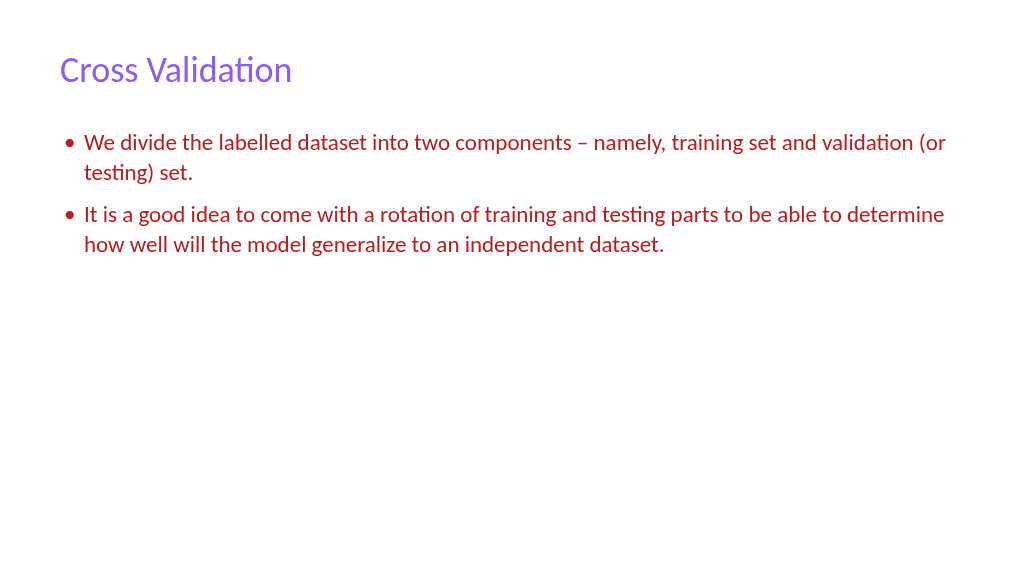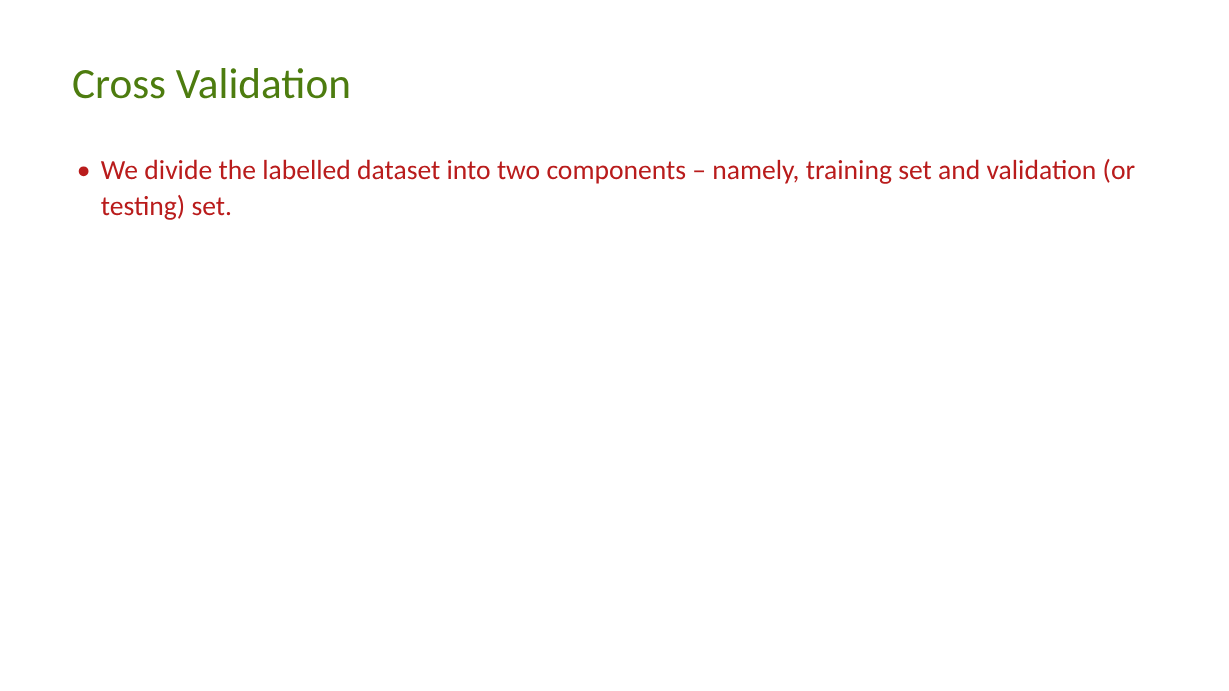--- a/index.html
+++ b/index.html
@@ -11,21 +11,21 @@
       width: 1024px;
       height: 576px;
       background: #ffffff;
       font-family: Calibri, 'Segoe UI', Arial, sans-serif;
       color: #000000;
       padding: 48px 60px;
     }
     .title {
       font-size: 36px;
       font-weight: 400;
-      color: #4d7c0f;
+      color: #8b5cf6;
       margin-bottom: 36px;
     }
     .bullet-list {
       list-style: none;
     }
     .bullet-item {
       font-size: 23px;
       line-height: 1.3;
       color: #b91c1c;
       margin-bottom: 12px;
@@ -39,13 +39,14 @@
       top: 0;
     }
   </style>
 </head>
 <body>
 
 <h1 class="title">Cross Validation</h1>
 
 <ul class="bullet-list">
   <li class="bullet-item">We divide the labelled dataset into two components – namely, training set and validation (or testing) set.</li>
+  <li class="bullet-item">It is a good idea to come with a rotation of training and testing parts to be able to determine how well will the model generalize to an independent dataset.</li>
 </ul>
 
 </body></html>

